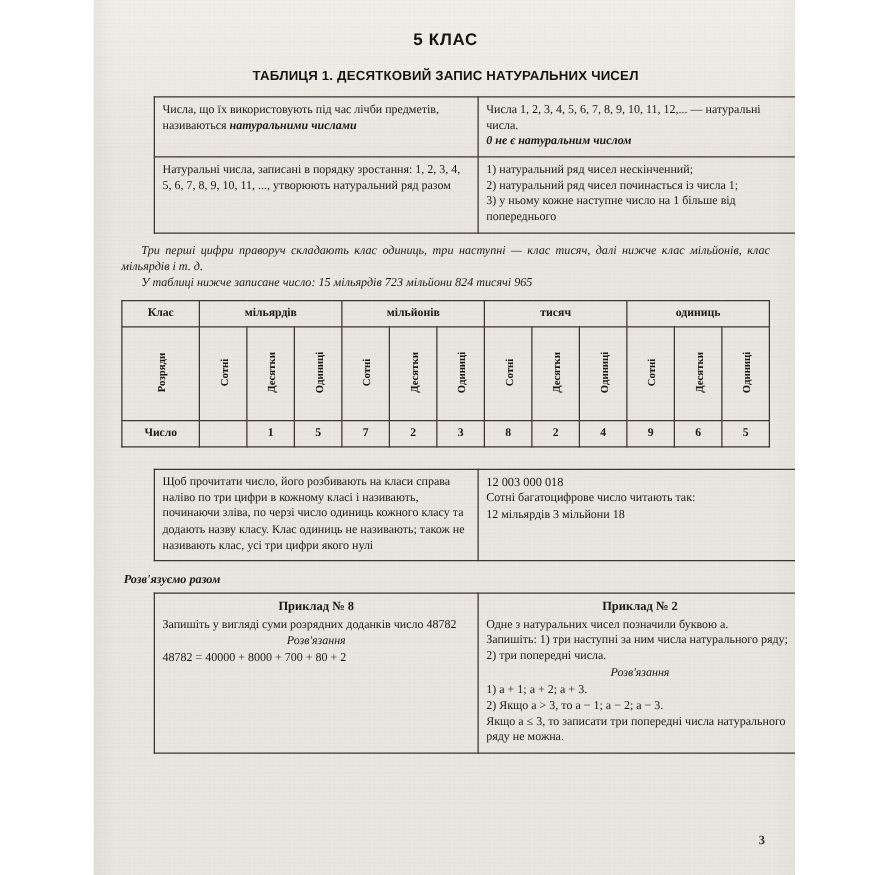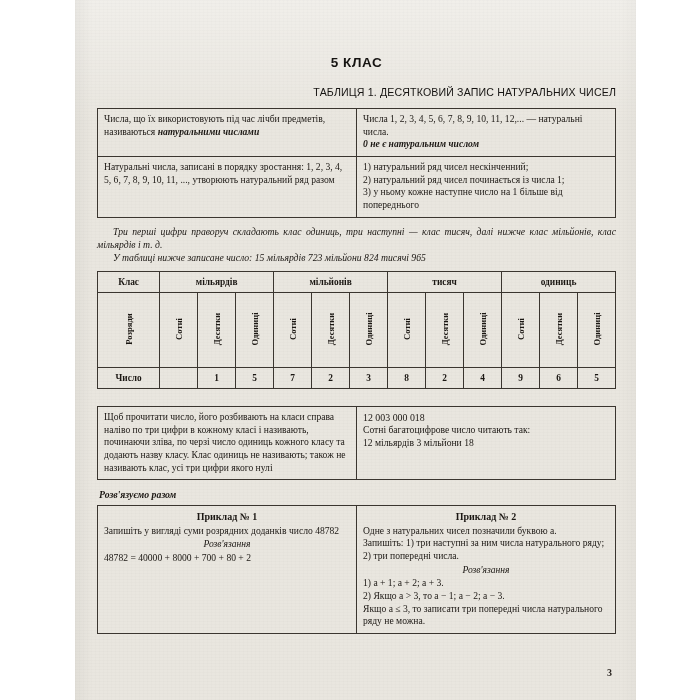--- a/index.html
+++ b/index.html
@@ -28,47 +28,48 @@
     position: absolute;
     inset: 0;
     pointer-events: none;
     background-image:
       repeating-linear-gradient(0deg, rgba(0,0,0,0.012) 0px, rgba(0,0,0,0.012) 1px, rgba(255,255,255,0.012) 1px, rgba(255,255,255,0.012) 3px),
       repeating-linear-gradient(90deg, rgba(0,0,0,0.01) 0px, rgba(0,0,0,0.01) 1px, rgba(255,255,255,0.01) 1px, rgba(255,255,255,0.01) 4px);
   }
   #content {
     position: relative;
     z-index: 2;
-    padding: 55px 20px 0 22px;
+    padding: 24px 20px 0 22px;
     box-sizing: border-box;
   }
 
   .doc-title {
     text-align: center;
     font-family: "Liberation Sans", sans-serif;
     font-weight: bold;
     font-size: 13.5px;
     letter-spacing: 0.6px;
     color: #161412;
     margin: 0 0 16px 0;
   }
   .table-title {
-    text-align: right;
+    text-align: center;
     font-family: "Liberation Sans", sans-serif;
-    font-weight: normal;
+    font-weight: bold;
     font-size: 10.6px;
     letter-spacing: 0.15px;
     color: #161412;
     margin: 0 0 10px 0;
   }
 
   table.bx {
     width: 100%;
     border-collapse: collapse;
     table-layout: fixed;
+    margin-left: 26px;
   }
   table.bx td, table.bx th {
     border: 1px solid #3a352f;
     vertical-align: top;
     padding: 4px 6px 5px 6px;
     font-size: 9.6px;
     line-height: 1.32;
     color: #1b1713;
   }
 
@@ -303,21 +304,21 @@
         </tr>
       </tbody>
     </table>
 
     <div class="rr-label">Розв'язуємо разом</div>
 
     <table class="bx ex-table">
       <tbody>
         <tr>
           <td>
-            <div class="ex-head">Приклад № 1</div>
+            <div class="ex-head">Приклад № 8</div>
             <div class="ex-line">Запишіть у вигляді суми розрядних доданків число 48782</div>
             <div class="ex-sub">Розв'язання</div>
             <div class="ex-line">48782 = 40000 + 8000 + 700 + 80 + 2</div>
           </td>
           <td>
             <div class="ex-head">Приклад № 2</div>
             <div class="ex-line">Одне з натуральних чисел позначили буквою a.</div>
             <div class="ex-line">Запишіть: 1) три наступні за ним числа натурального ряду; 2) три попередні числа.</div>
             <div class="ex-sub">Розв'язання</div>
             <div class="ex-line">1) a + 1;  a + 2;  a + 3.</div>

